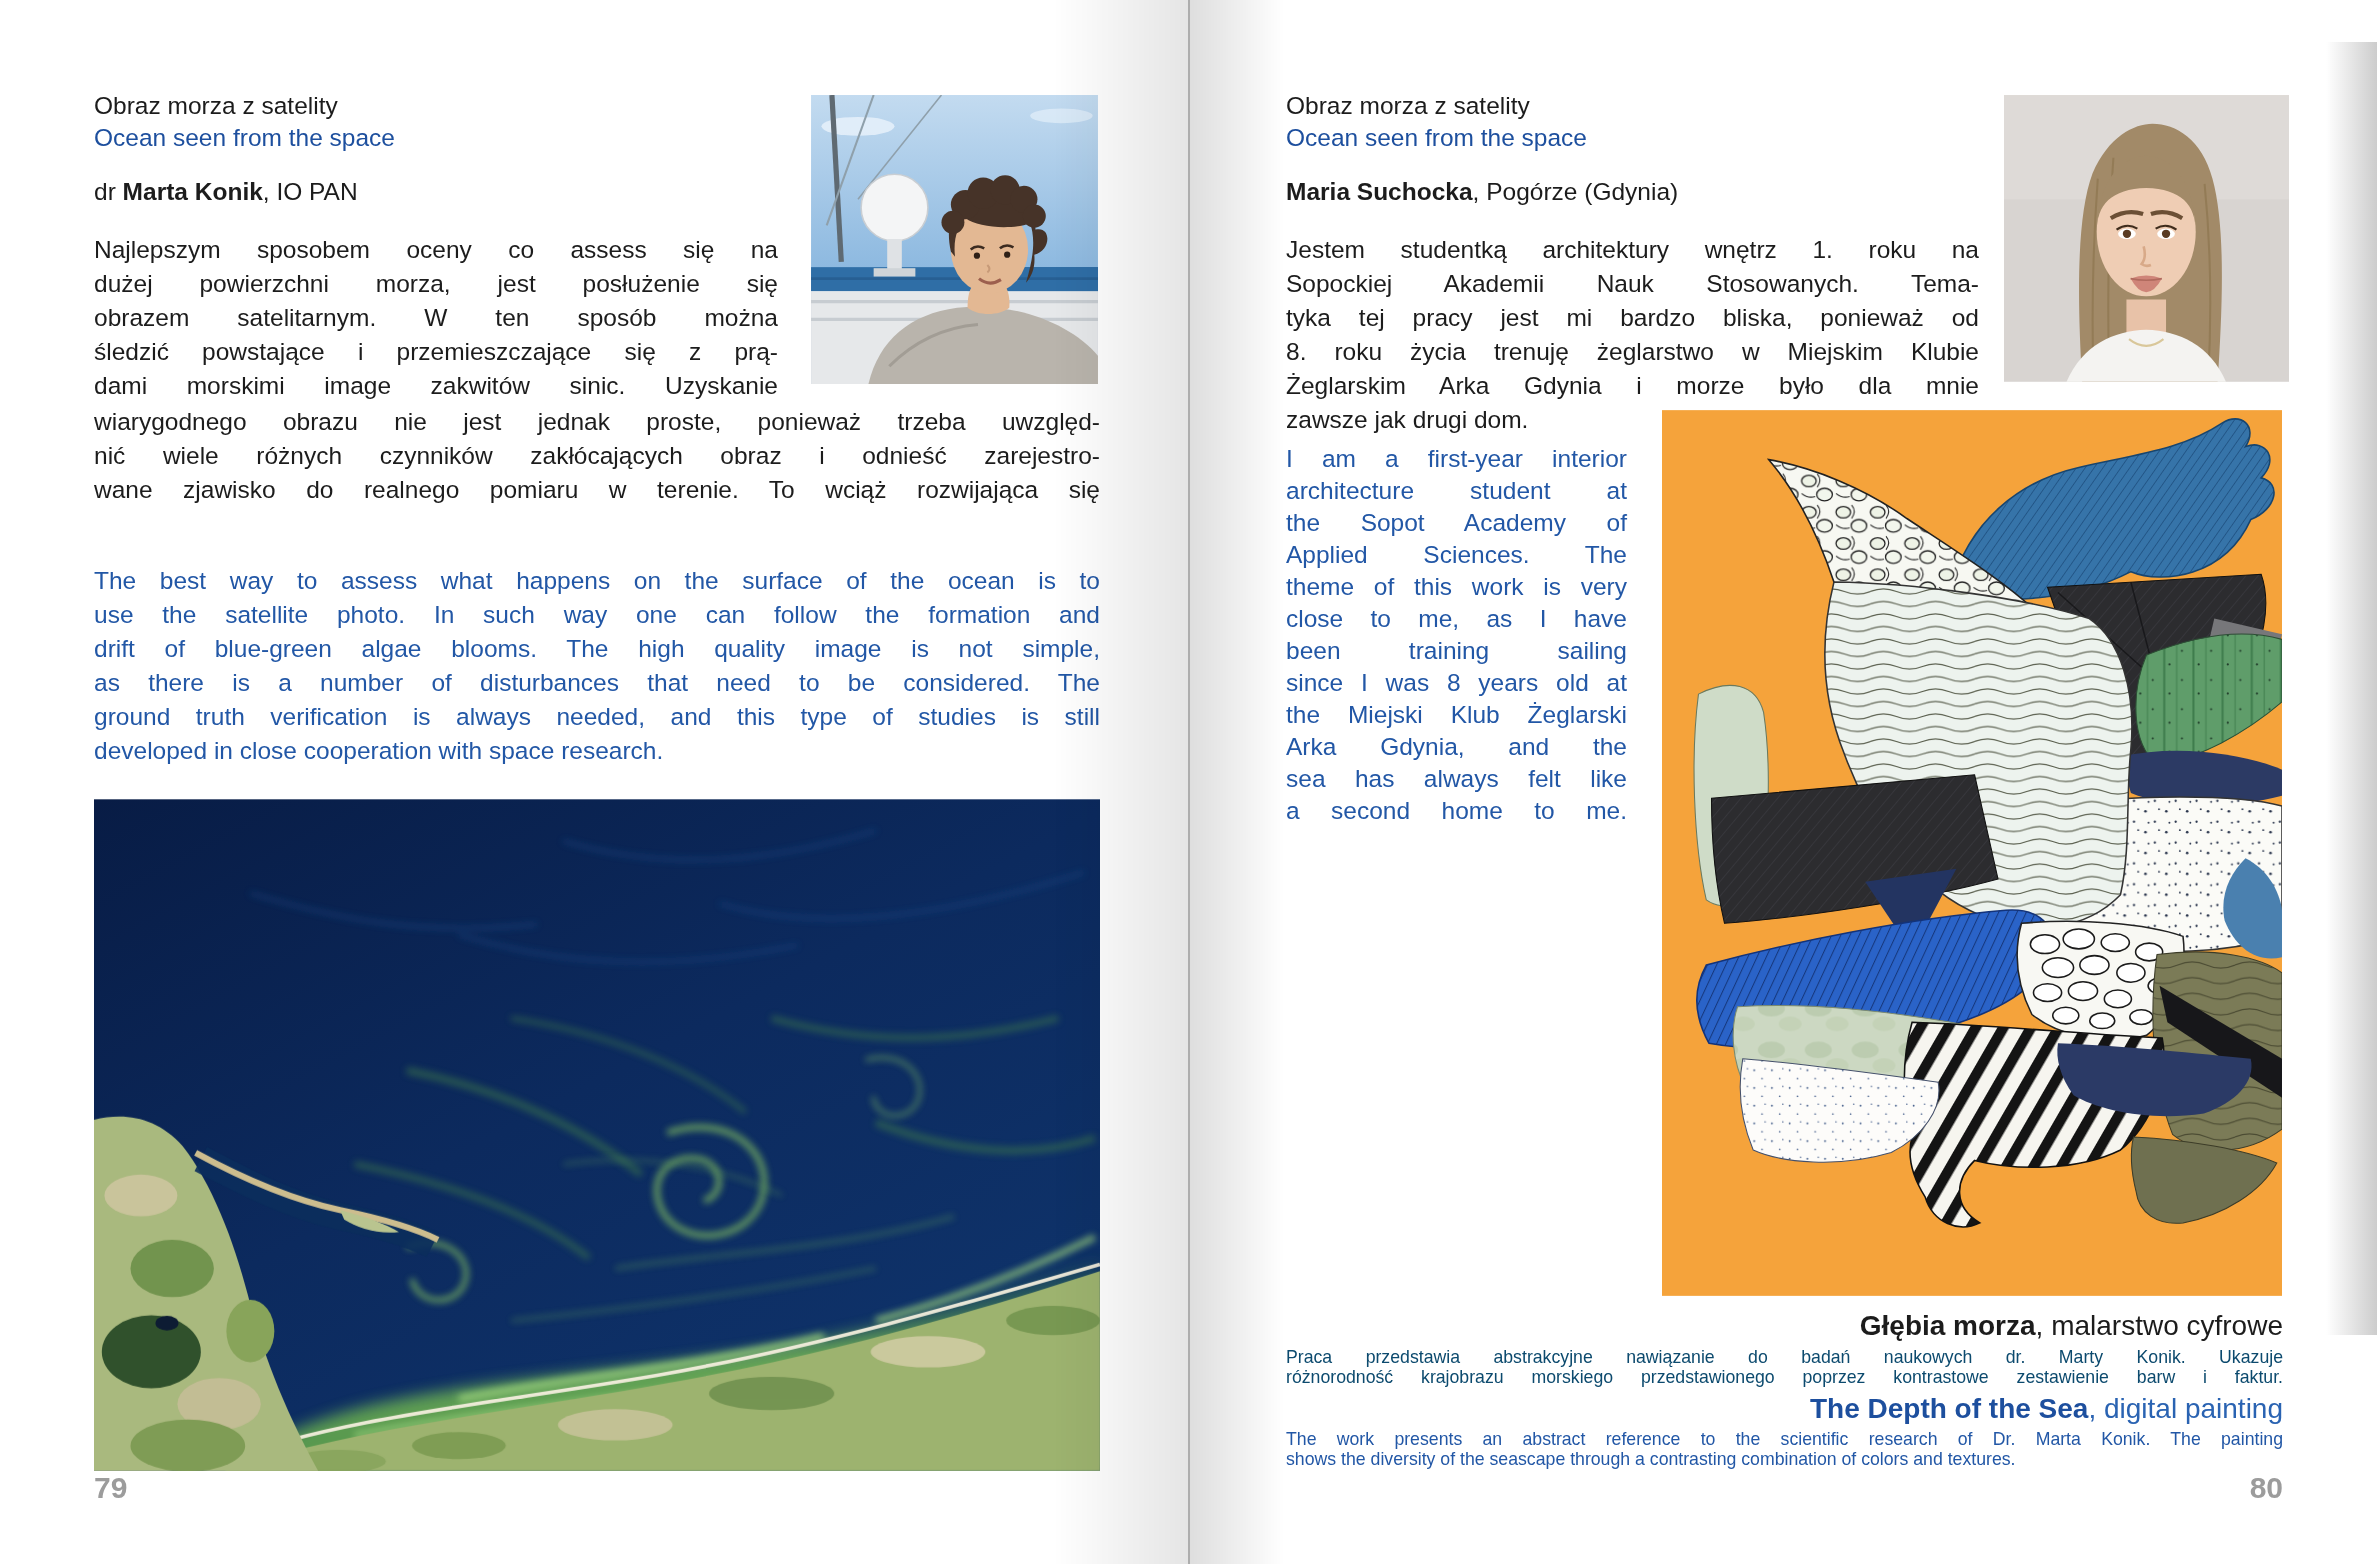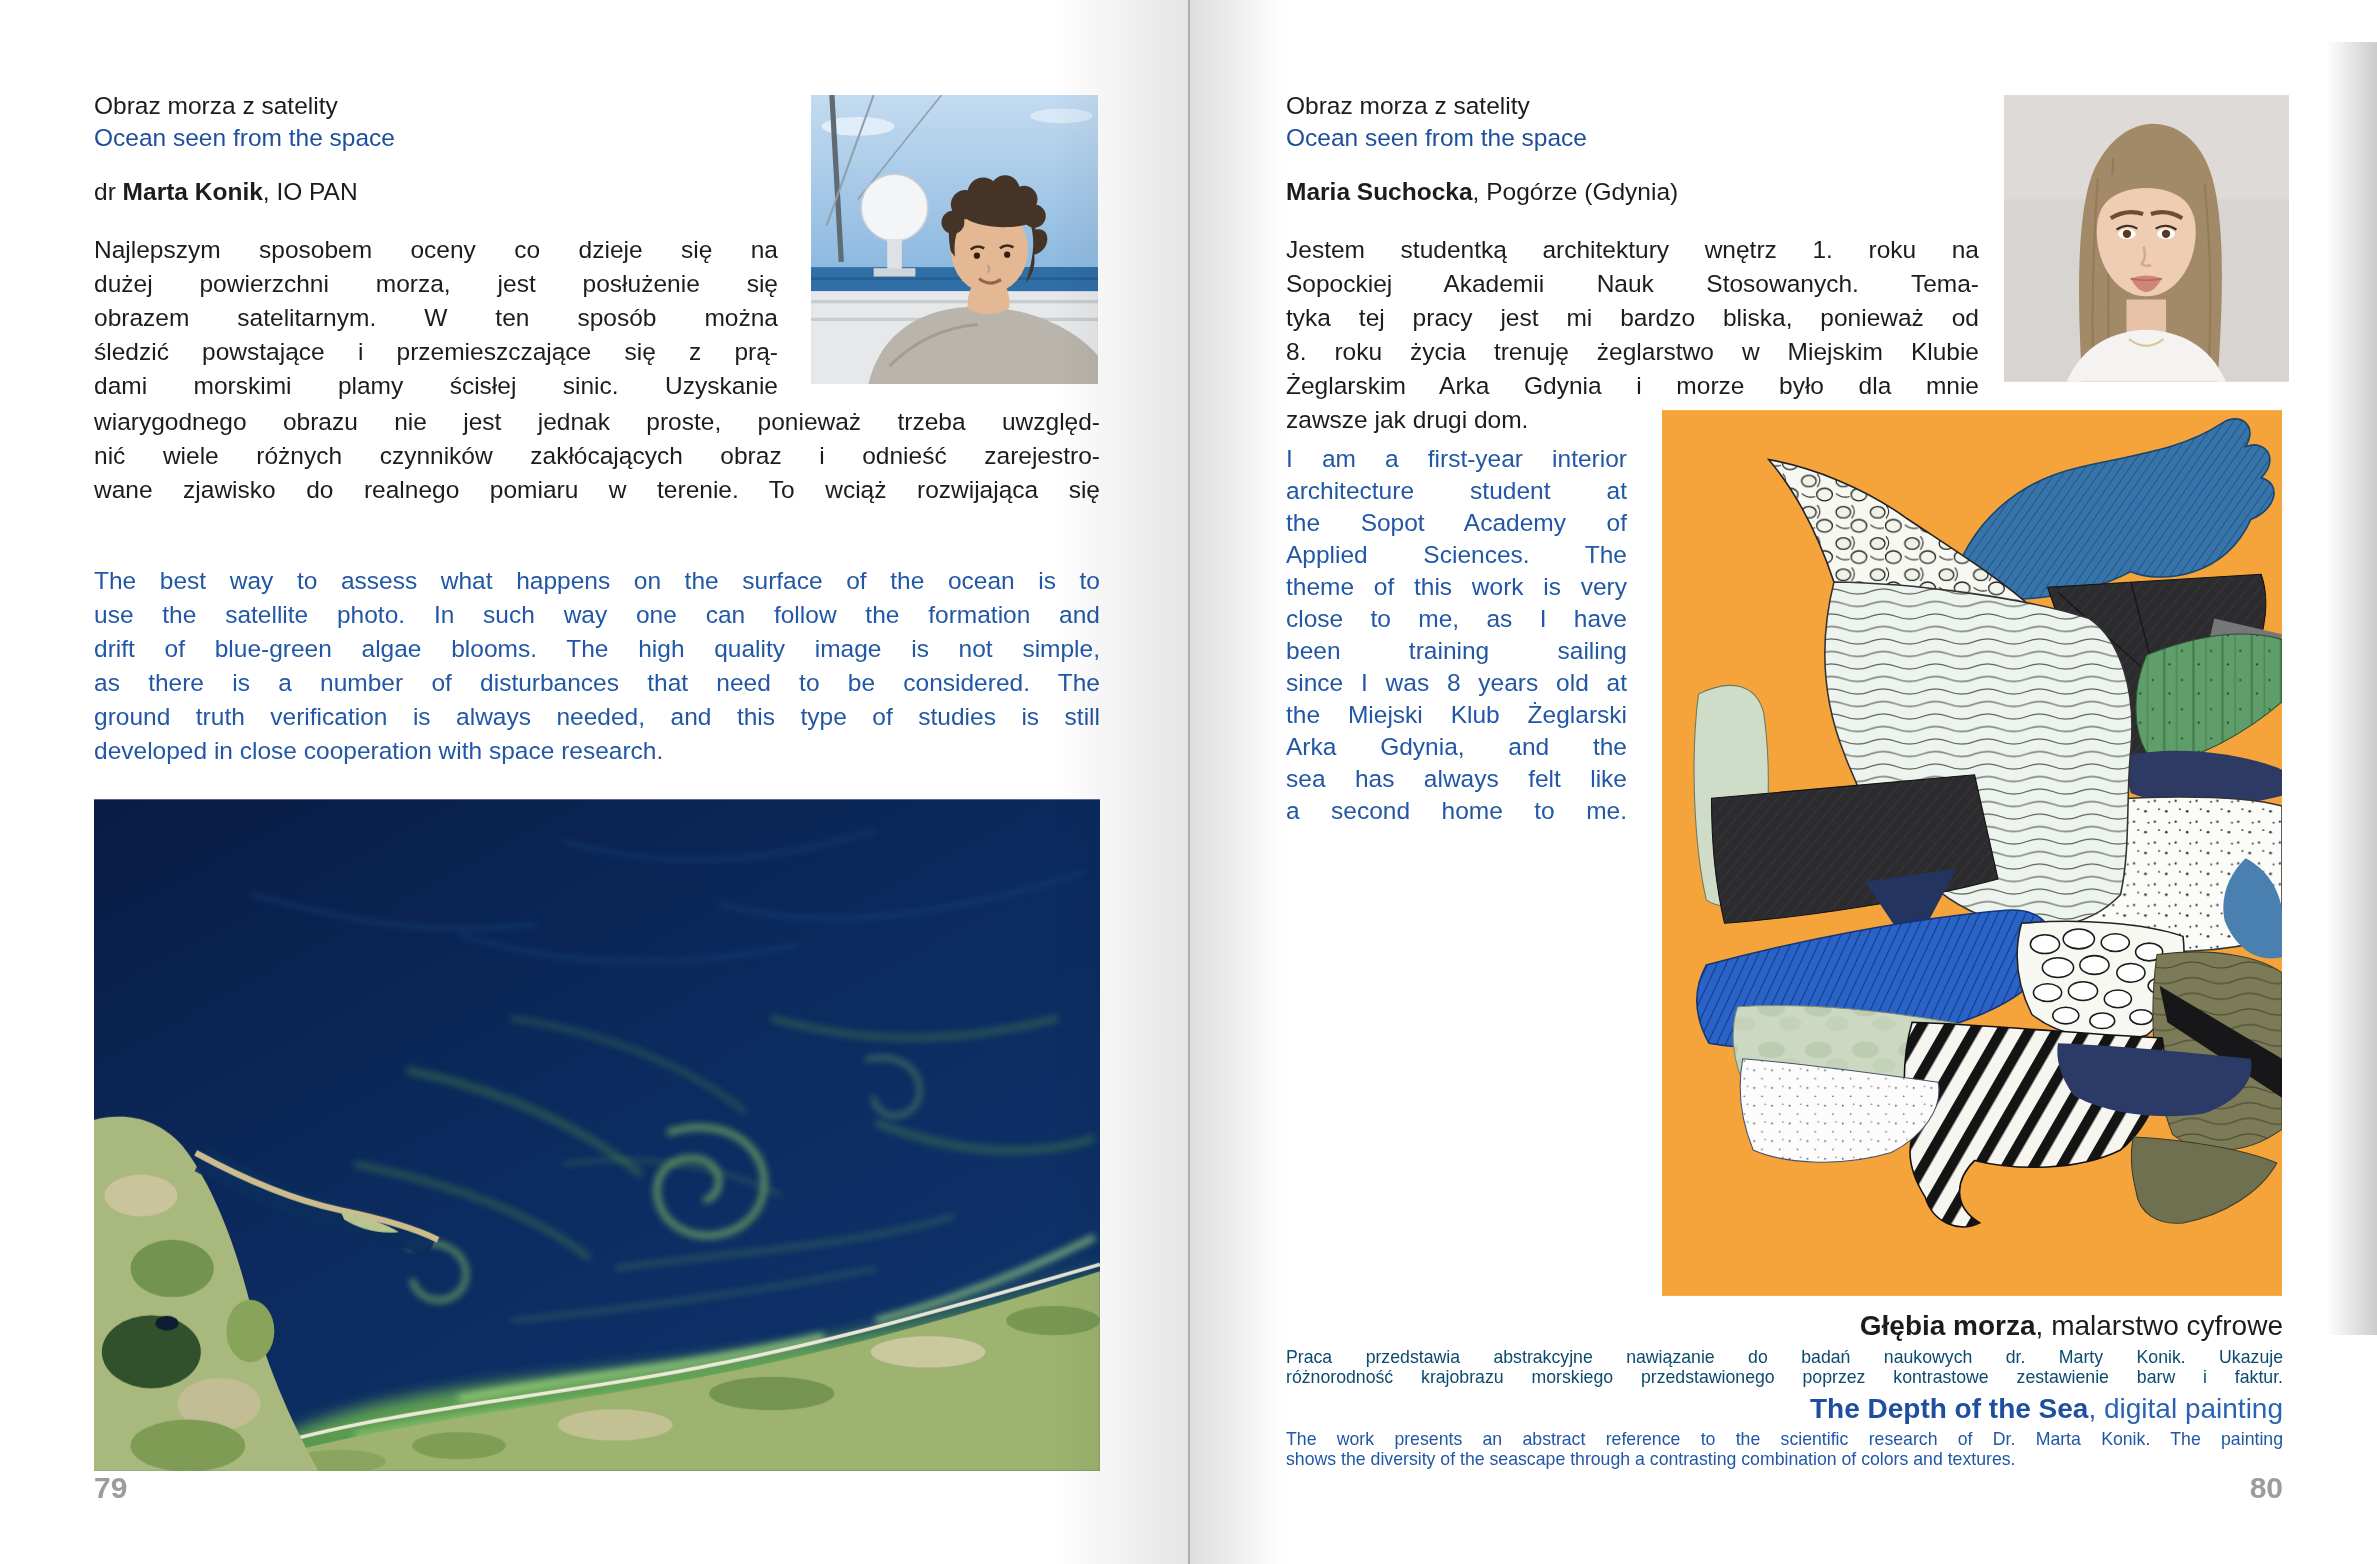--- a/index.html
+++ b/index.html
@@ -87,25 +87,25 @@
         <circle cx="272" cy="244" r="22" fill="#463328"></circle>
         <path d="M306,296 q12,-10 26,-2 M362,294 q12,-10 26,-2" stroke="#3c2b20" stroke-width="5" fill="none"></path>
         <circle cx="318" cy="308" r="6" fill="#2f2017"></circle>
         <circle cx="376" cy="306" r="6" fill="#2f2017"></circle>
         <path d="M322,352 q20,16 42,2" stroke="#9c5f4e" stroke-width="6" fill="none"></path>
         <path d="M338,326 q8,8 0,14" stroke="#c79a78" stroke-width="4" fill="none"></path>
       </svg>
     </figure>
 
     <div class="abs para" style="left:94px;top:233px;width:684px;">
-        <div class="jline">Najlepszym sposobem oceny co dzieje się na</div>
+        <div class="jline">Najlepszym sposobem oceny co assess się na</div>
         <div class="jline">dużej powierzchni morza, jest posłużenie się</div>
         <div class="jline">obrazem satelitarnym. W ten sposób można</div>
         <div class="jline">śledzić powstające i przemieszczające się z prą-</div>
-        <div class="jline">dami morskimi plamy ścisłej sinic. Uzyskanie</div>
+        <div class="jline">dami morskimi image zakwitów sinic. Uzyskanie</div>
       </div>
 
     <div class="abs para" style="left:94px;top:405px;width:1006px;">
         <div class="jline">wiarygodnego obrazu nie jest jednak proste, ponieważ trzeba uwzględ-</div>
         <div class="jline">nić wiele różnych czynników zakłócających obraz i odnieść zarejestro-</div>
         <div class="jline">wane zjawisko do realnego pomiaru w terenie. To wciąż rozwijająca się</div>
       </div>
 
     <div class="abs para para-blue" style="left:94px;top:564px;width:1006px;">
         <div class="jline">The best way to assess what happens on the surface of the ocean is to</div>

